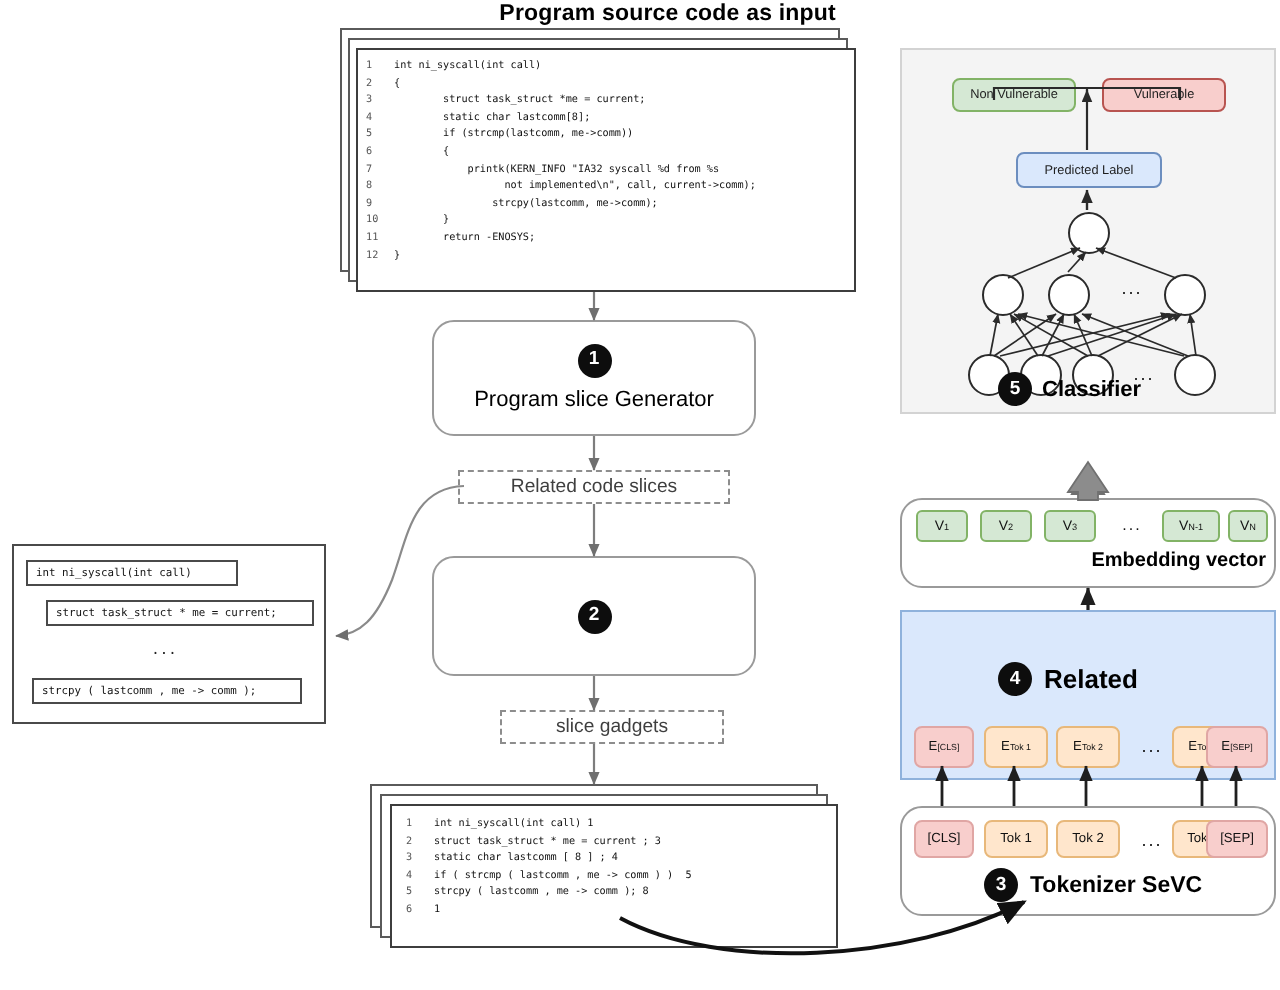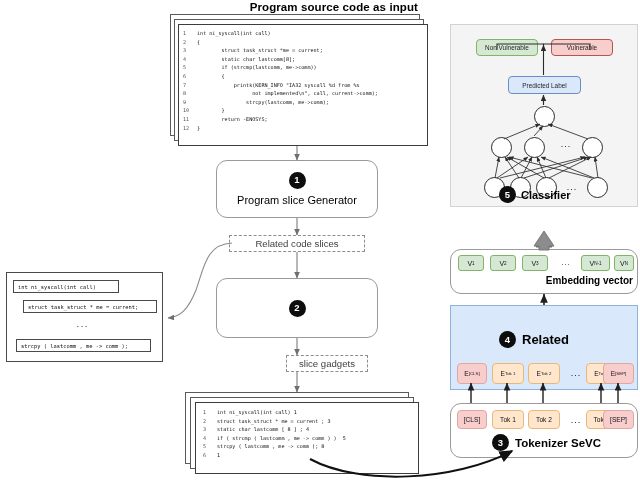--- a/index.html
+++ b/index.html
@@ -111,21 +111,21 @@
     <div class="badge" style="margin-bottom:5px;">1</div>
     <div class="ptext">Program slice Generator</div>
   </div>
 
   <div class="abs dashlab" style="left:229px;top:235px;width:136px;height:17px;">Related code slices</div>
 
   <div class="abs proc" style="left:216px;top:278px;width:162px;height:60px;flex-direction:row;gap:10px;">
     <div class="badge">2</div>
   </div>
 
-  <div class="abs dashlab" style="left:250px;top:355px;width:82px;height:17px;margin-left:36px;">slice gadgets</div>
+  <div class="abs dashlab" style="left:250px;top:355px;width:112px;height:17px;">slice gadgets</div>
 
   <div class="abs slicepanel" style="left:6px;top:272px;width:157px;height:90px;">
     <div class="abs slicechip" style="left:6px;top:7px;width:106px;height:13px;">int ni_syscall(int call)</div>
     <div class="abs slicechip" style="left:16px;top:27px;width:134px;height:13px;">struct task_struct * me = current;</div>
     <div class="abs dots-sm" style="left:45px;top:48px;width:60px;">...</div>
     <div class="abs slicechip" style="left:9px;top:66px;width:135px;height:13px;">strcpy ( lastcomm , me -&gt; comm );</div>
   </div>
 
   <div class="abs sheet" style="left:185px;top:392px;width:224px;height:72px;"></div>
   <div class="abs sheet" style="left:190px;top:397px;width:224px;height:72px;"></div>

